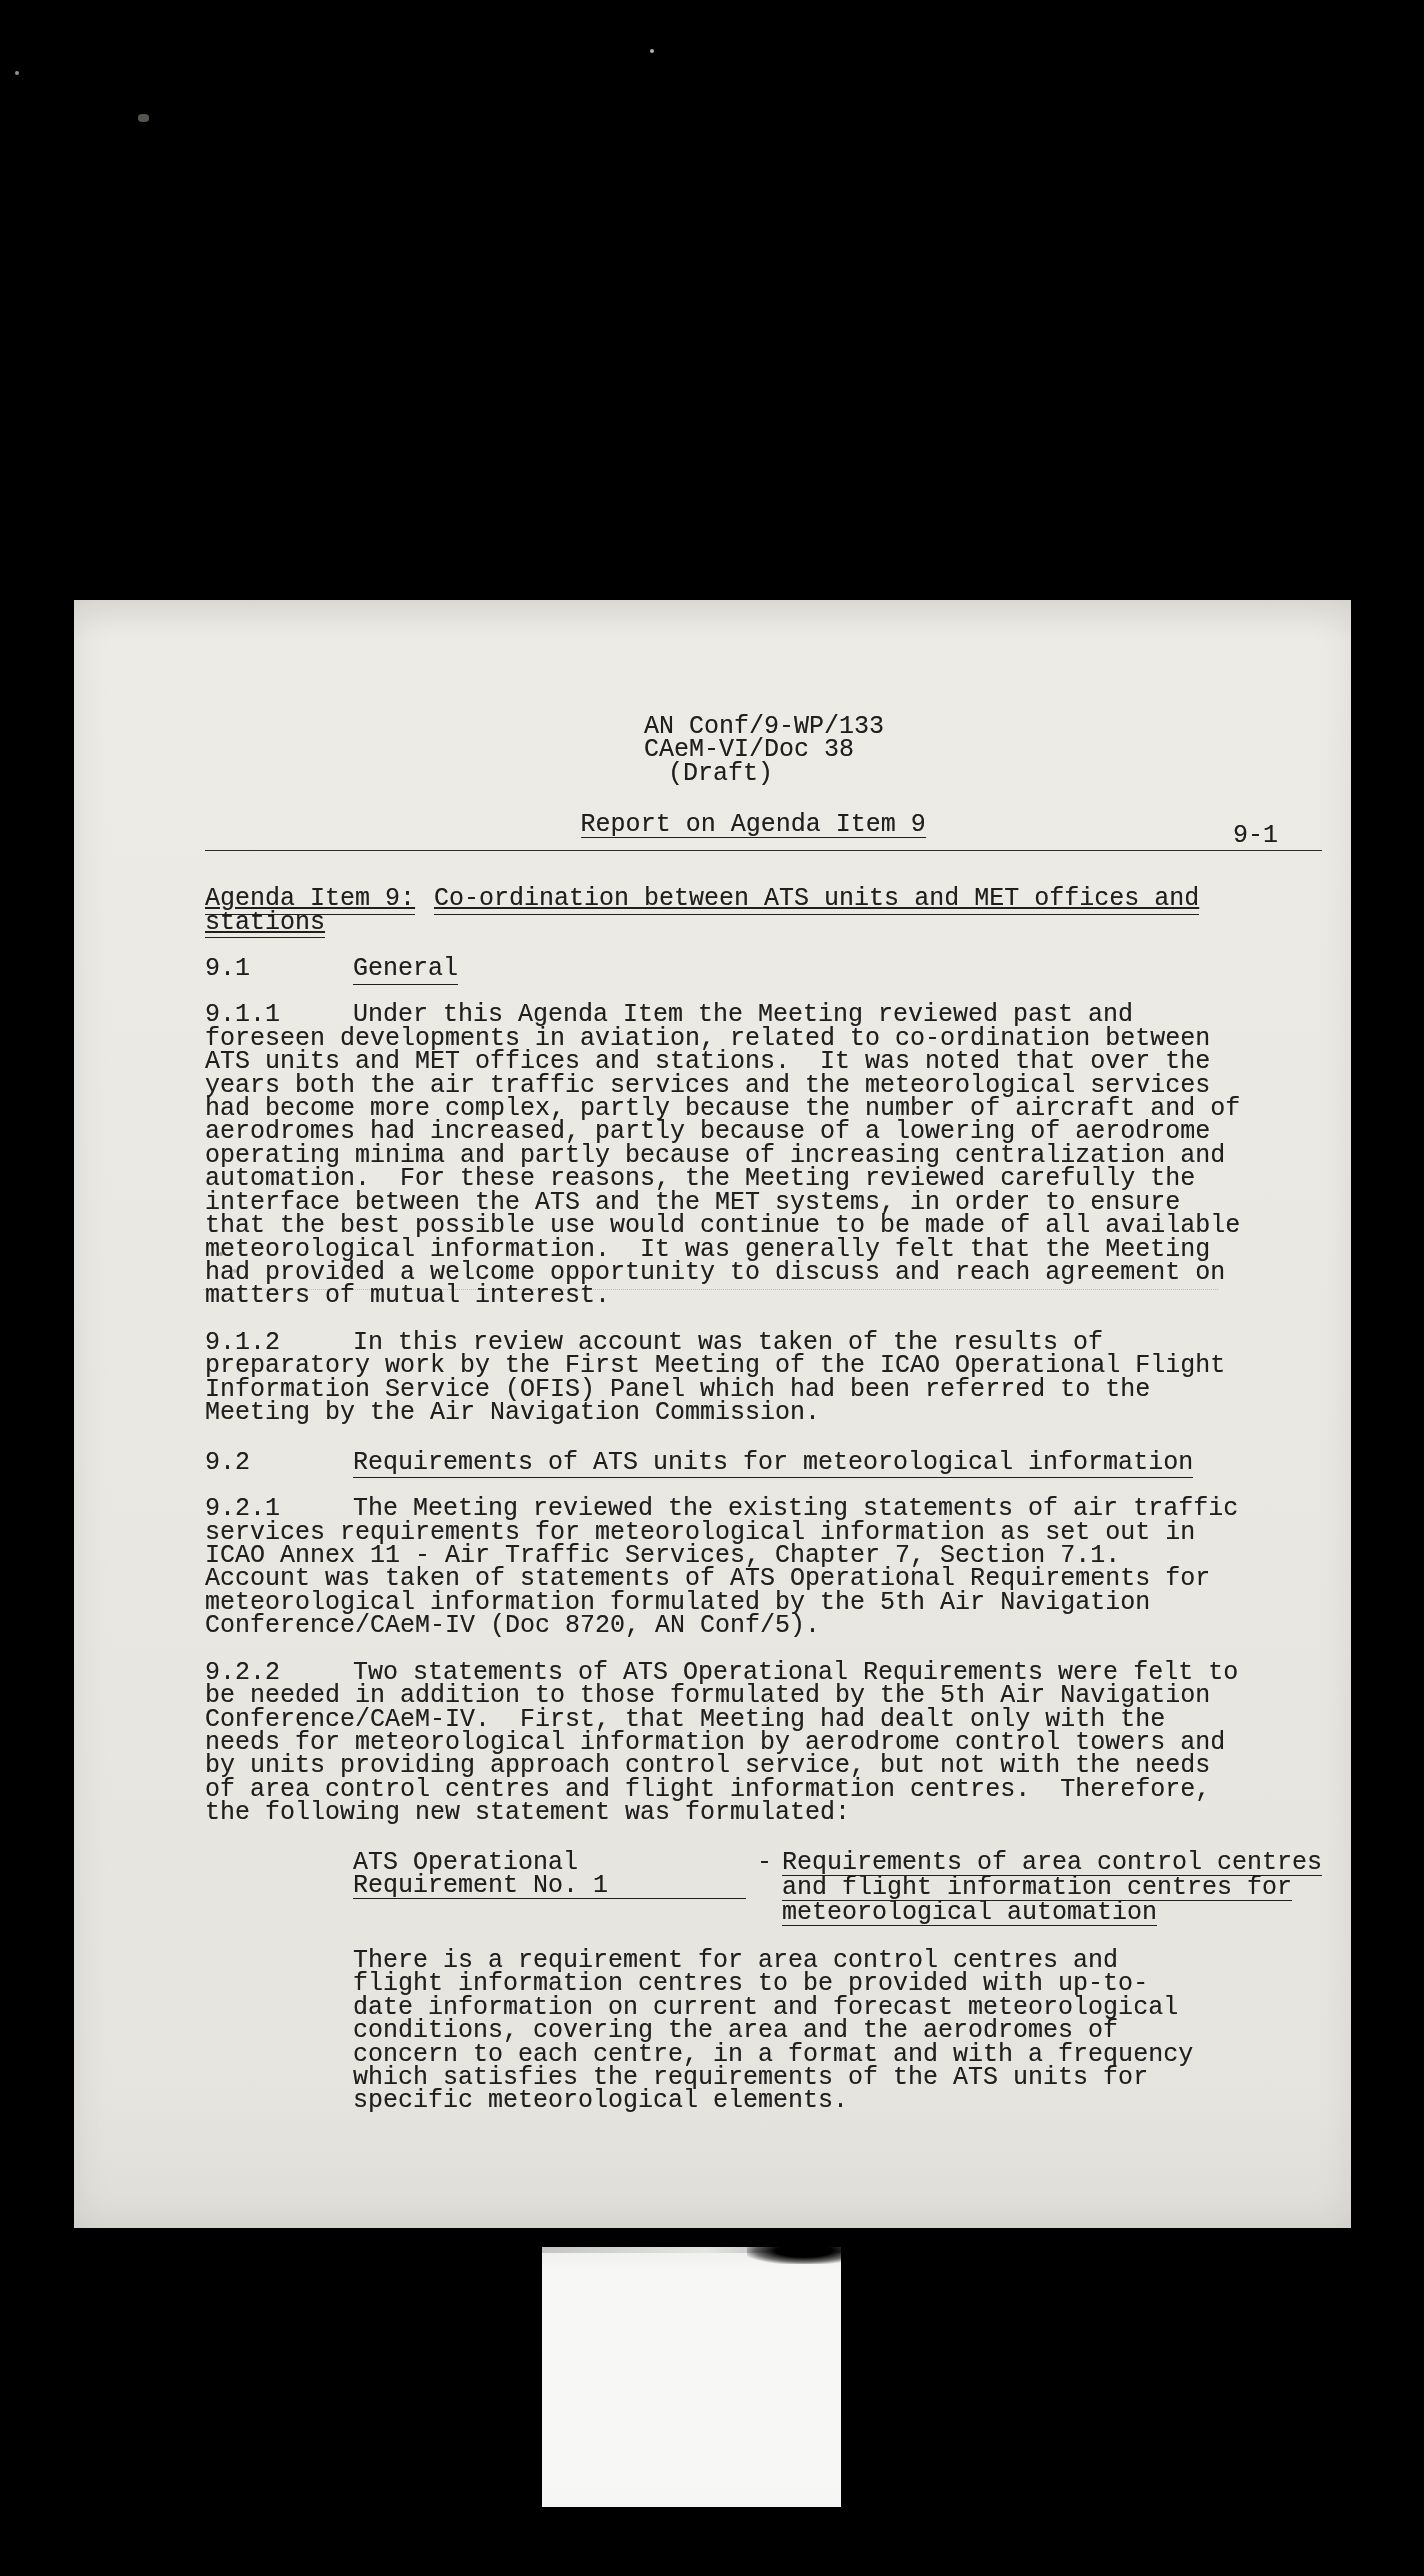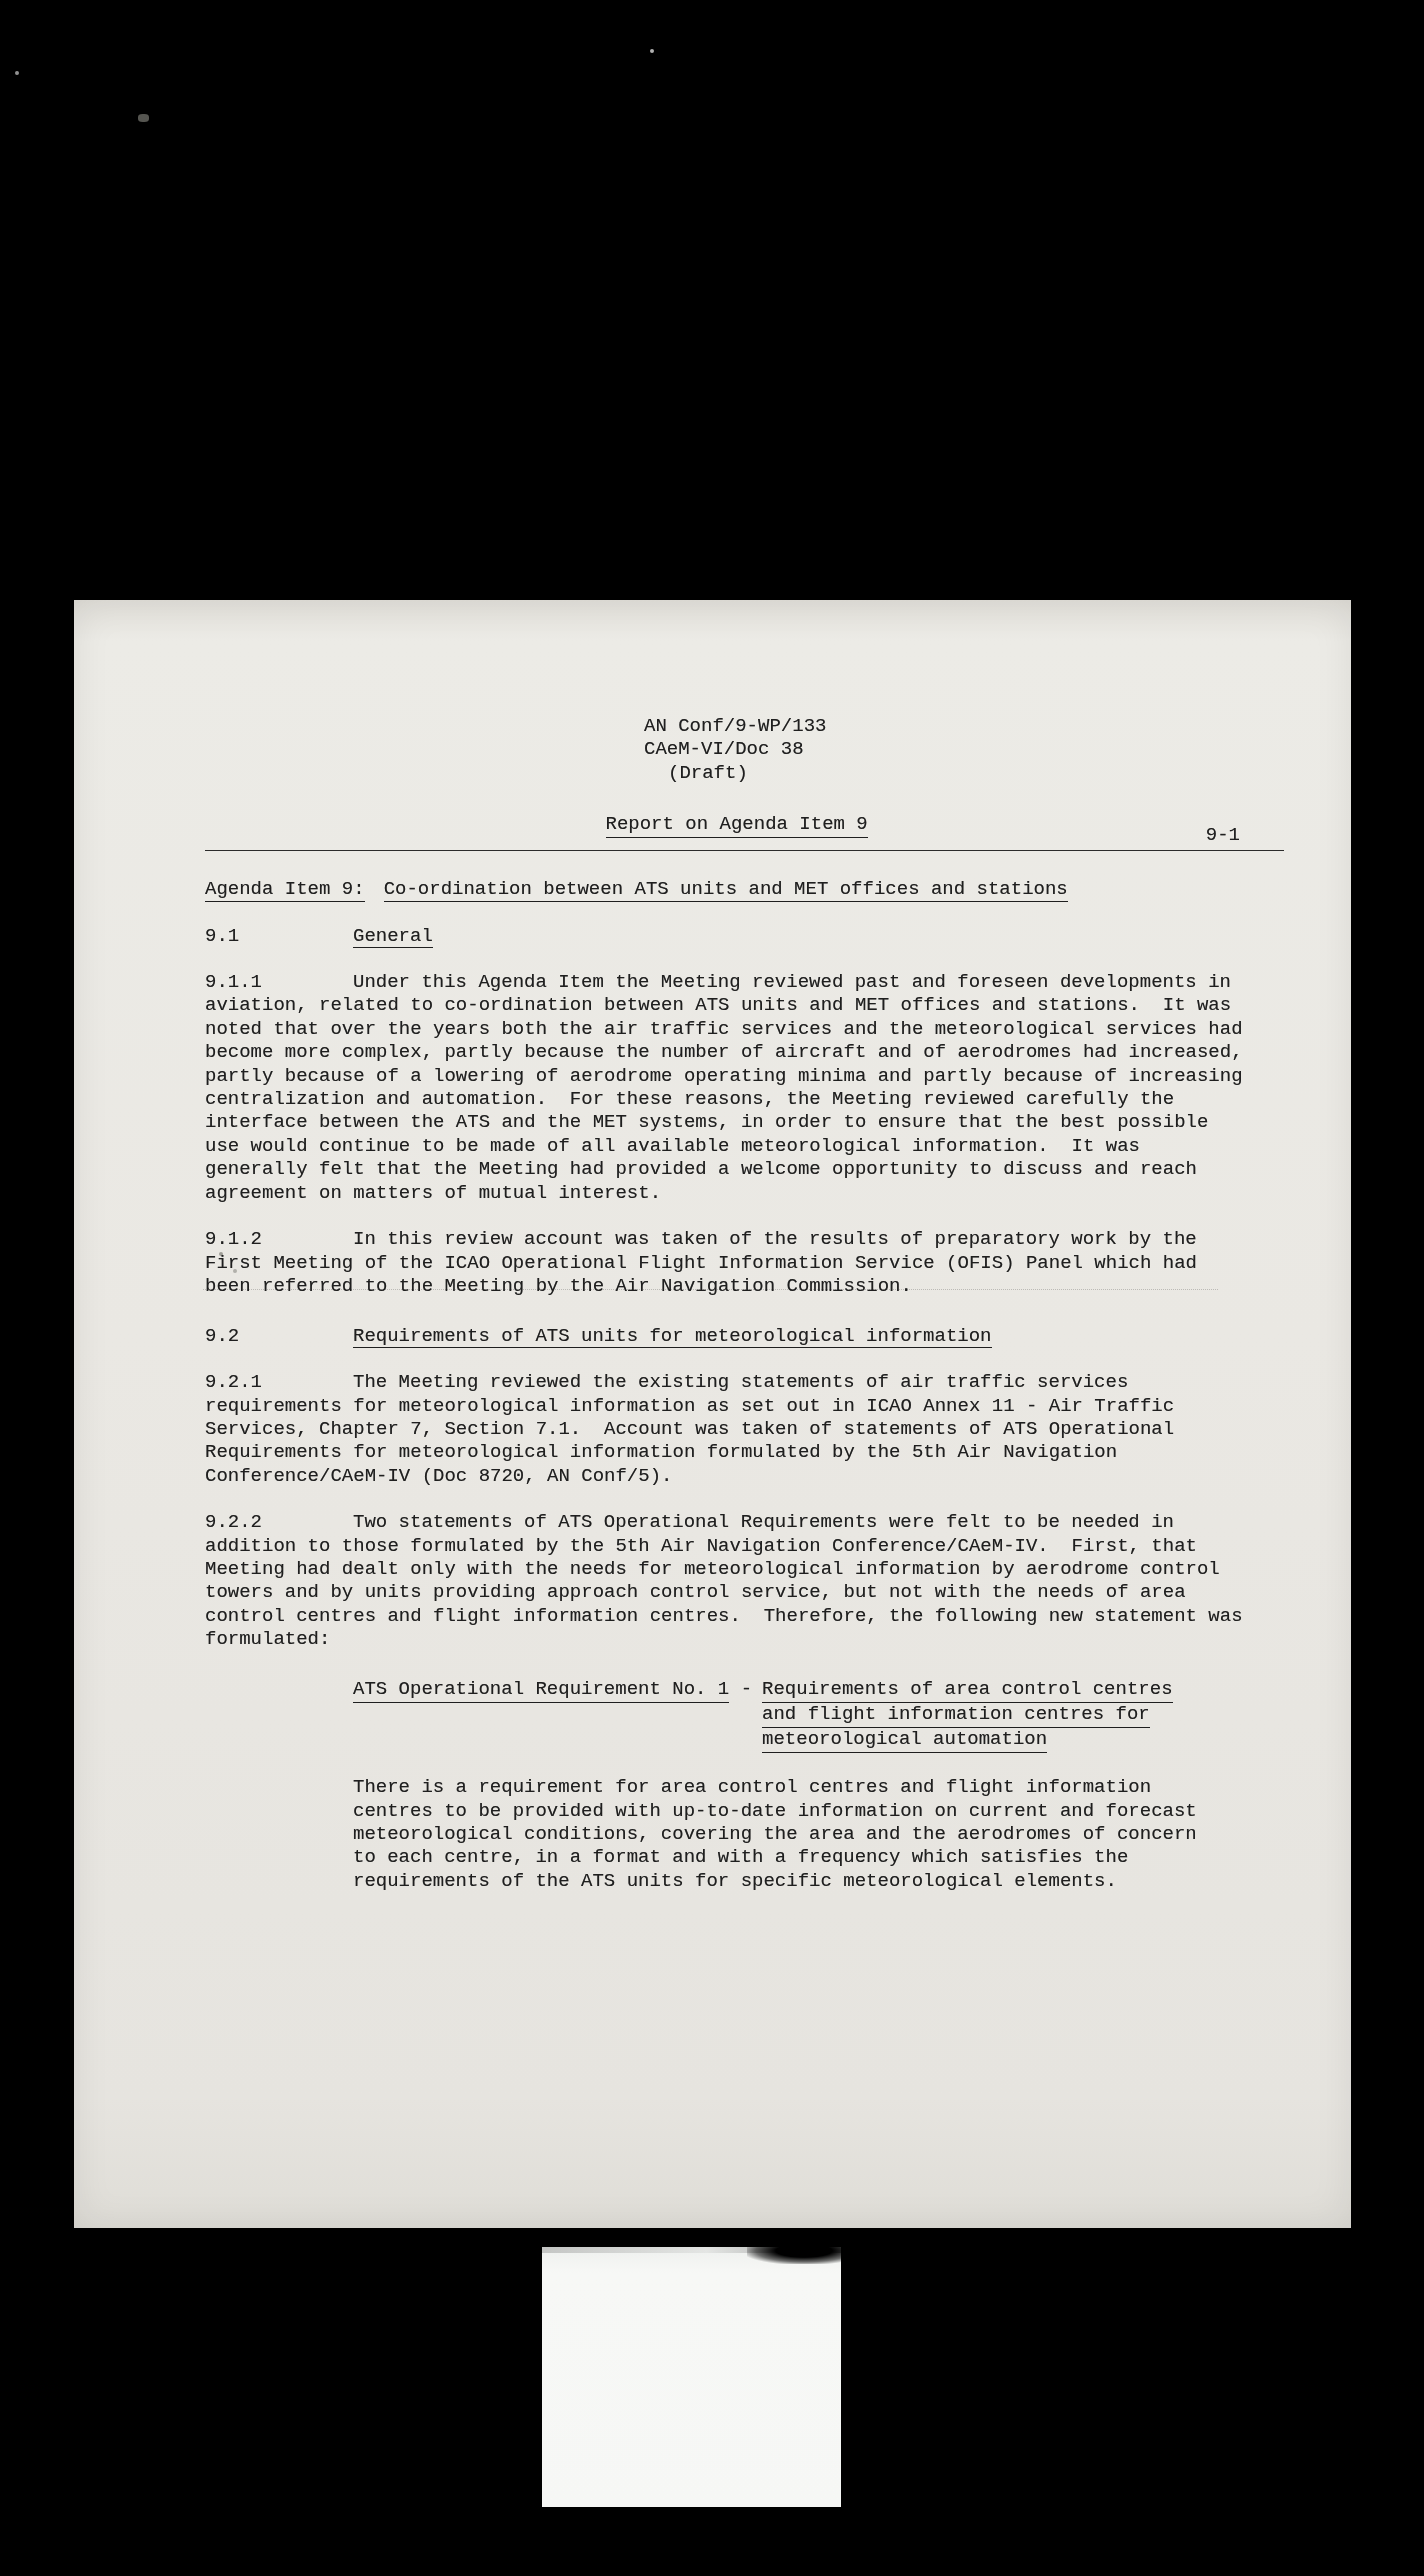--- a/index.html
+++ b/index.html
@@ -19,22 +19,22 @@
   
   .paper{
     position:absolute;
     left:74px;top:600px;
     width:1277px;height:1628px;
     background:linear-gradient(180deg,#e2e0da 0,#ecebe6 2.5%,#eae8e3 45%,#e6e4df 92%,#dfddd7 100%);
     box-shadow:inset 0 0 38px rgba(0,0,0,0.08);
   }
   .content{
     position:relative;
-    padding:115px 67px 0 131px;
-    font-size:19px;
+    padding:115px 29px 0 131px;
+    font-size:25px;
     line-height:23.4px;
     text-shadow:0 0 0.6px rgba(20,20,20,0.45);
   }
   .u{
     border-bottom:1.3px solid currentColor;
     padding-bottom:0.6px;
   }
   
   .ref-block{margin-left:439px;}
   .ref-line{white-space:pre;}
@@ -49,21 +49,21 @@
   .report-title{
     position:absolute;left:50%;bottom:12px;
     transform:translateX(-53%);
     white-space:pre;
   }
   .pageno{
     position:absolute;right:44px;bottom:3.2px;
     white-space:pre;
   }
   
-  .agenda-line{margin-top:27px;max-width:1061px;}
+  .agenda-line{margin-top:36px;max-width:1061px;text-decoration:underline;}
   .agenda-label{margin-right:19px;}
   .sec-head{margin-top:23px;max-width:1041px;}
   .pnum{display:inline-block;min-width:148px;}
   .para{margin:23px 0 0 0;max-width:1041px;}
   .ptext{white-space:pre-wrap;}
   .sec-gap{margin-top:26.5px;}
   
   .req-head{
     margin-top:26.5px;
     margin-left:148px;

